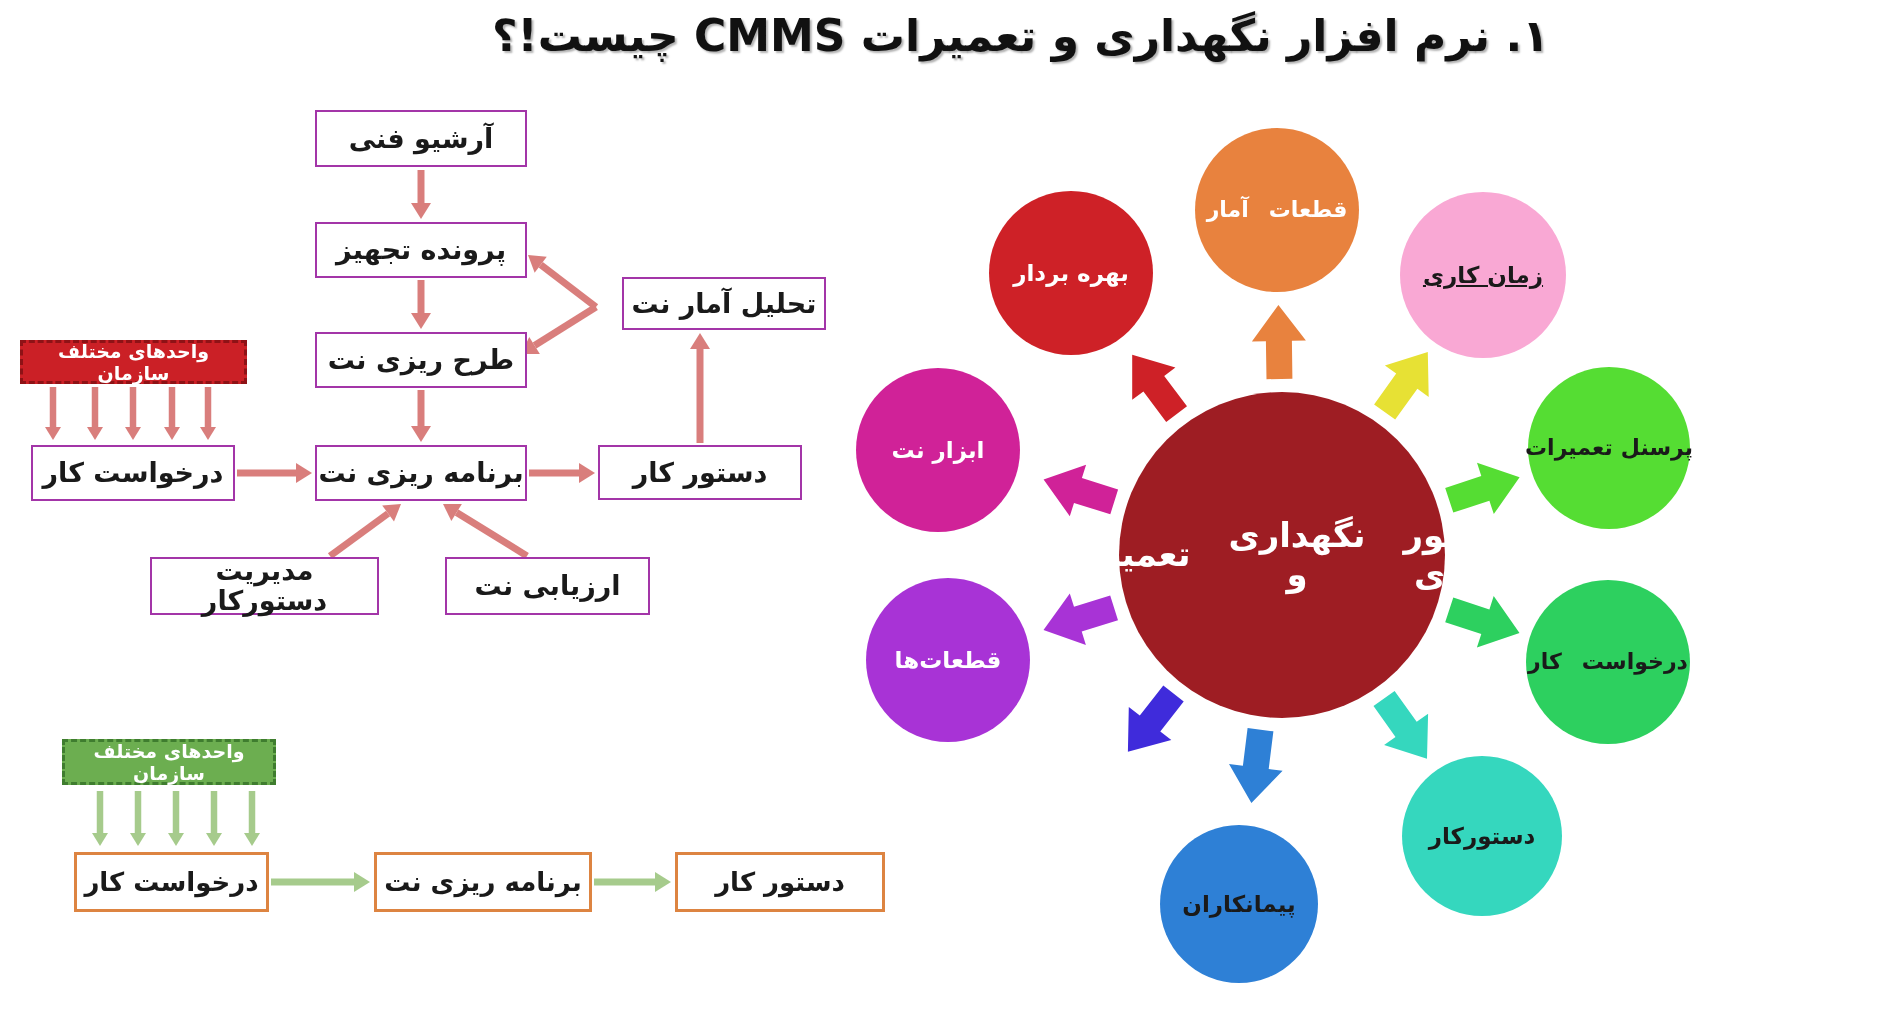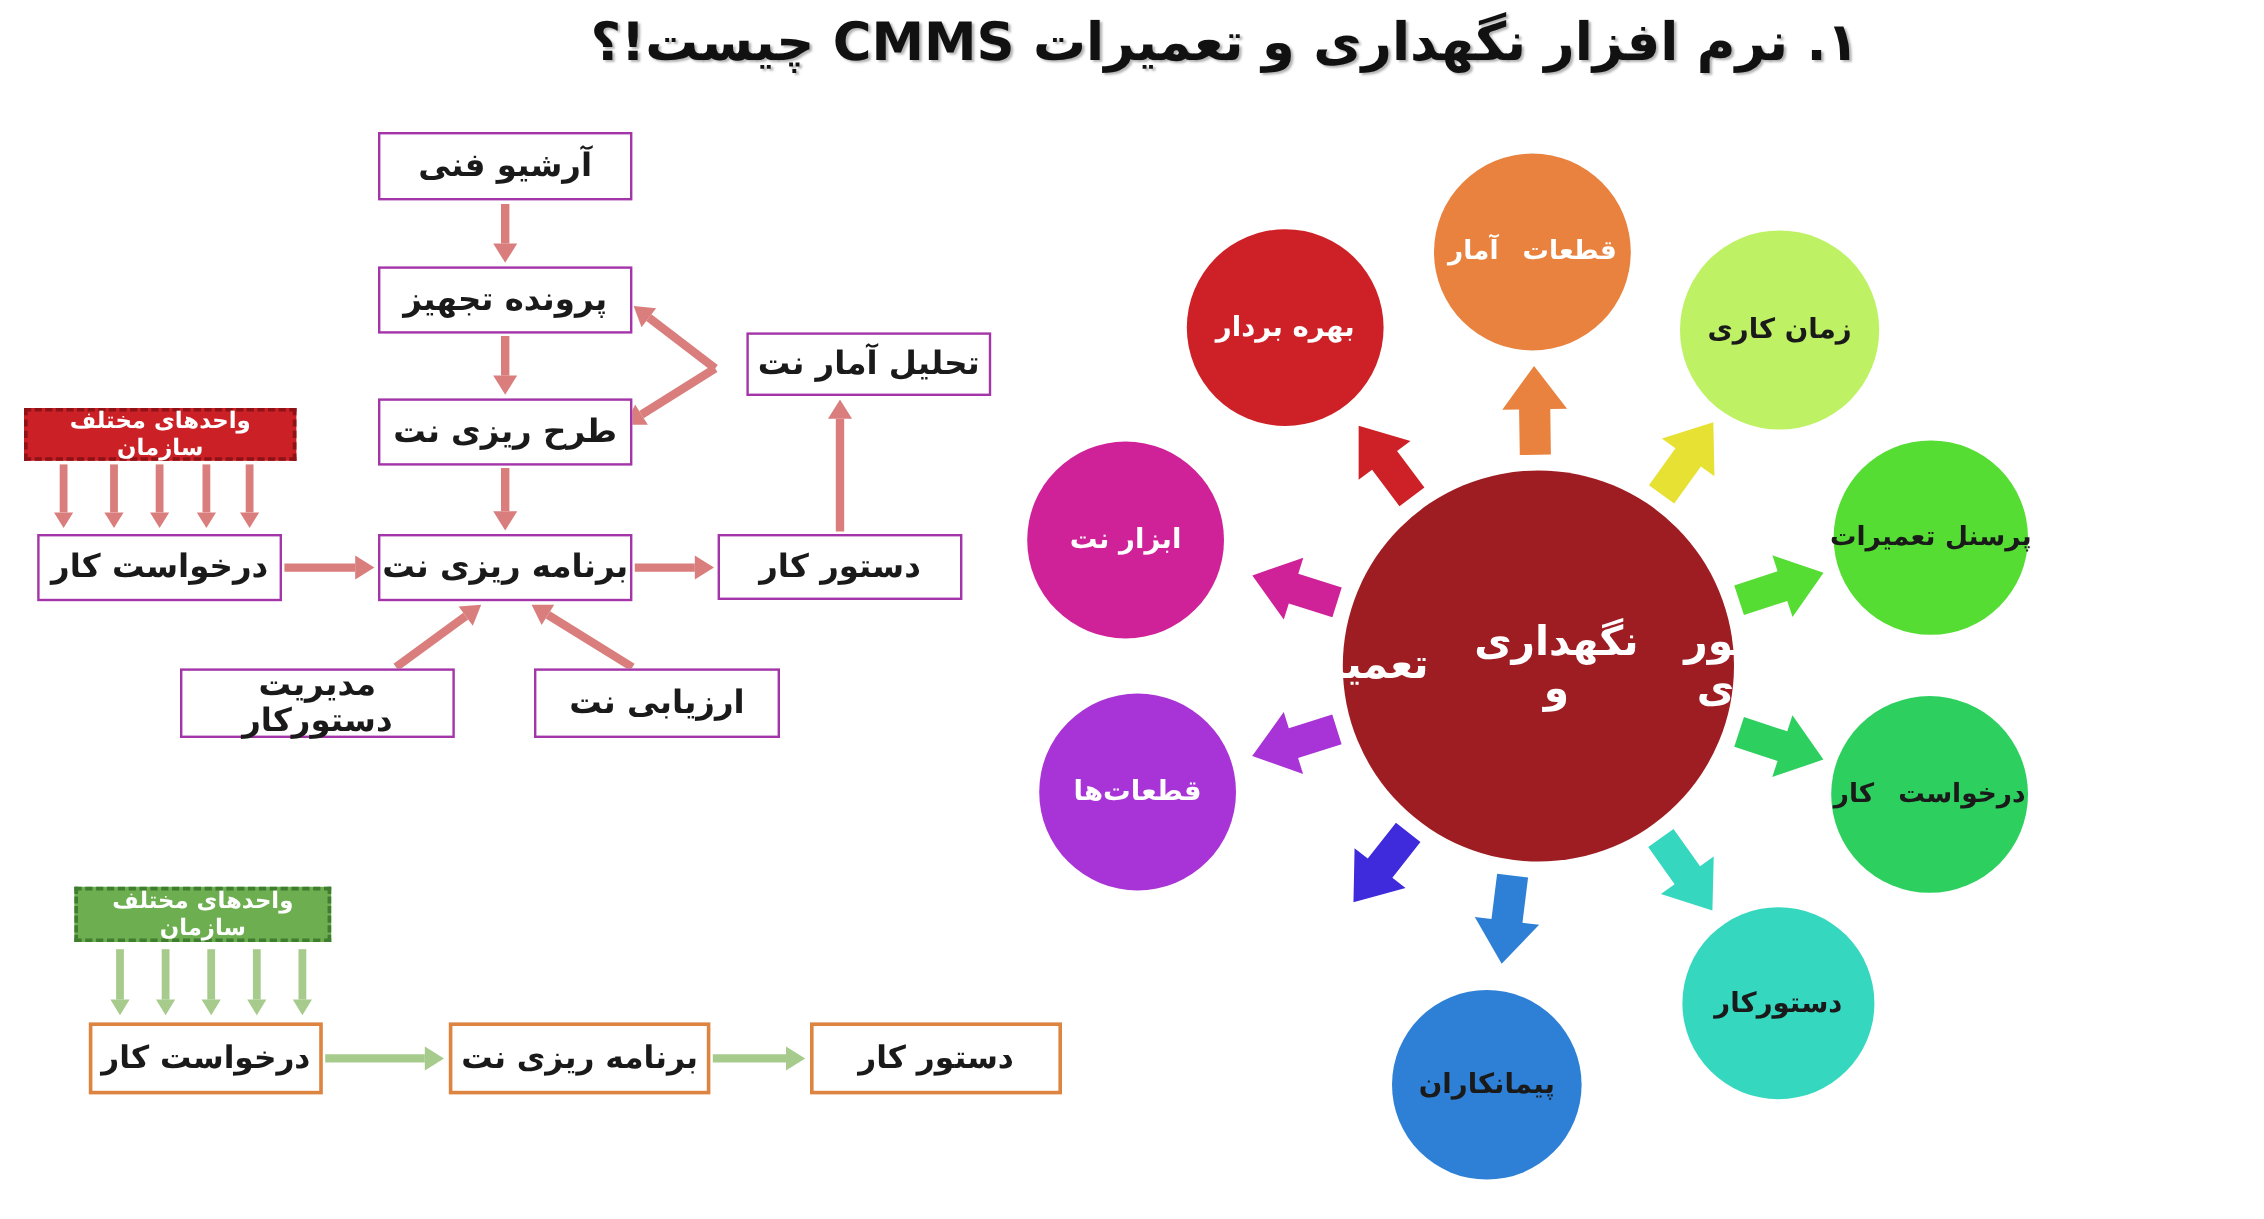--- a/index.html
+++ b/index.html
@@ -112,21 +112,21 @@
       <span class="cline">نگهداری و</span>
       <span class="cline">تعمیرات</span>
     </div>
     <div class="circle" dir="rtl" style="left: 989px; top: 191px; width: 164px; height: 164px; background: rgb(206, 33, 39); color: rgb(255, 255, 255); font-size: 23px; gap: 20px;">
       <span class="cline">بهره بردار</span>
     </div>
     <div class="circle" dir="rtl" style="left: 1195px; top: 128px; width: 164px; height: 164px; background: rgb(232, 130, 62); color: rgb(255, 255, 255); font-size: 22px; gap: 20px;">
       <span class="cline">قطعات</span>
       <span class="cline">آمار</span>
     </div>
-    <div class="circle" dir="rtl" style="left: 1400px; top: 192px; width: 166px; height: 166px; background: #bef264; color: rgb(26, 26, 26); font-size: 23px; gap: 20px;">
+    <div class="circle" dir="rtl" style="left: 1400px; top: 192px; width: 166px; height: 166px; background: #f9a8d4; color: rgb(26, 26, 26); font-size: 23px; gap: 20px; text-decoration: underline;">
       <span class="cline">زمان کاری</span>
     </div>
     <div class="circle" dir="rtl" style="left: 1528px; top: 367px; width: 162px; height: 162px; background: rgb(85, 221, 51); color: rgb(26, 26, 26); font-size: 22px; gap: 8px;">
       <span class="cline">پرسنل</span>
       <span class="cline">تعمیرات</span>
     </div>
     <div class="circle" dir="rtl" style="left: 1526px; top: 580px; width: 164px; height: 164px; background: rgb(45, 208, 95); color: rgb(26, 26, 26); font-size: 22px; gap: 20px;">
       <span class="cline">درخواست</span>
       <span class="cline">کار</span>
     </div>

